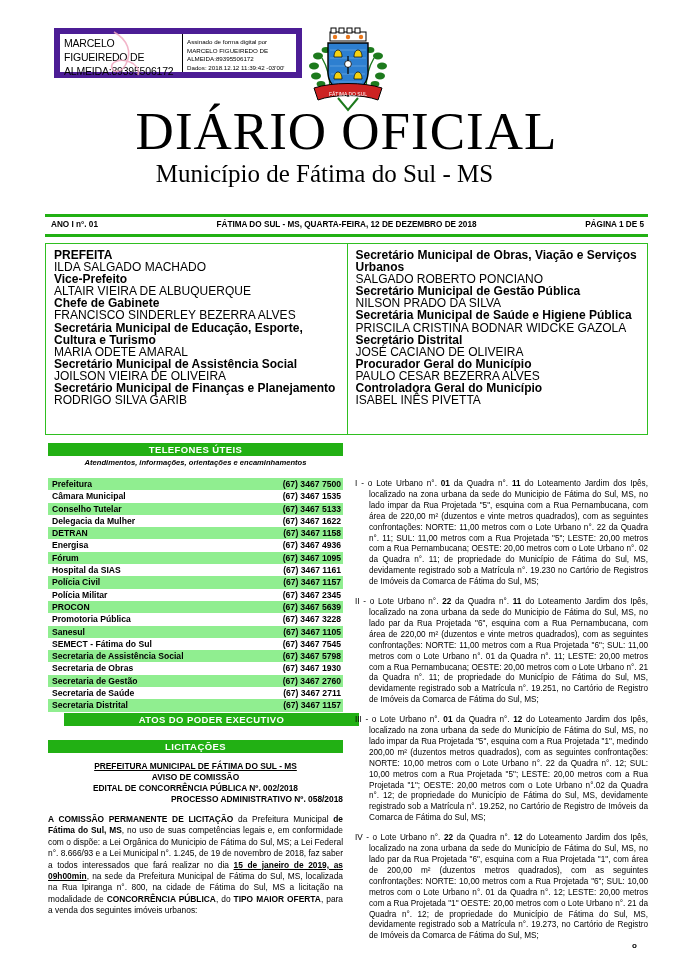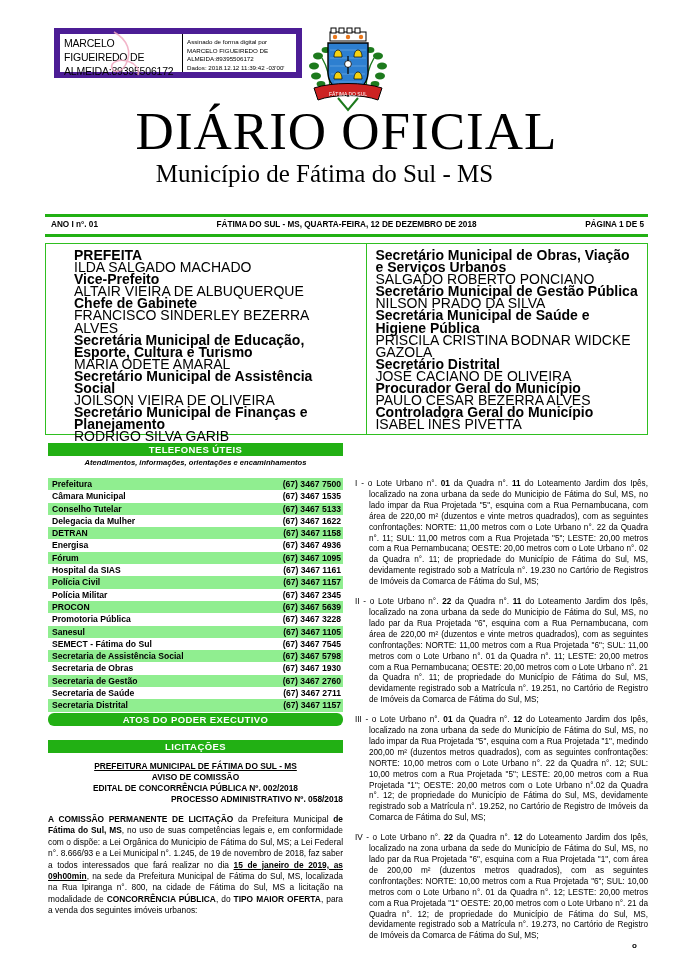--- a/index.html
+++ b/index.html
@@ -133,23 +133,22 @@
     top: 243px;
     width: 603px;
     height: 192px;
     border: 1.5px solid #2fbf20;
     box-sizing: border-box;
     display: flex;
   }
   .off-col {
     padding: 5px 6px 0 8px;
     box-sizing: border-box;
-    font-size: 14px;
+    font-size: 12px;
     line-height: 12.1px;
-    margin-left: 20px;
   }
   .off-col-left  { width: 50%; }
   .off-col-right { width: 50%; border-left: 1.5px solid #2fbf20; }
   .off-role { font-weight: bold; }
   .off-name { font-weight: normal; }
 
   
   .banner {
     position: absolute;
     background: #22b014;
@@ -429,21 +428,21 @@
       <div class="phone-row">
         <span class="phone-name">Secretaria de Saúde</span>
         <span class="phone-num">(67) 3467 2711</span>
       </div>
       <div class="phone-row alt">
         <span class="phone-name">Secretaria Distrital</span>
         <span class="phone-num">(67) 3467 1157</span>
       </div>
     </div>
 
-  <div class="banner" style="left:48px; top:713px; width:295px; height:13px; line-height:13px;border-radius:6px;">ATOS DO PODER EXECUTIVO</div>
+  <div class="banner" style="left:64px; top:713px; width:295px; height:13px; line-height:13px;">ATOS DO PODER EXECUTIVO</div>
   <div class="banner" style="left:48px; top:740px; width:295px; height:13px; line-height:13px;">LICITAÇÕES</div>
 
   <div class="notice-head" style="top:761px;text-decoration:underline;">PREFEITURA MUNICIPAL DE FÁTIMA DO SUL - MS</div>
   <div class="notice-head" style="top:772px;">AVISO DE COMISSÃO</div>
   <div class="notice-head" style="top:783px;">EDITAL DE CONCORRÊNCIA PÚBLICA Nº. 002/2018</div>
   <div class="notice-head" style="top:794px;text-align:right;">PROCESSO ADMINISTRATIVO Nº. 058/2018</div>
 
   <div class="notice-body" style="top:814px;">
     <b>A COMISSÃO PERMANENTE DE LICITAÇÃO</b><span> da Prefeitura Municipal </span><b>de Fátima do Sul, MS</b><span>, no uso de suas competências legais e, em conformidade com o dispõe: a Lei Orgânica do Municipio de Fátima do Sul, MS; a Lei Federal n°. 8.666/93 e a Lei Municipal n°. 1.245, de 19 de novembro de 2018, faz saber a todos interessados que fará realizar no dia </span><u><b>15 de janeiro de 2019,   as   09h00min</b></u><span>, na sede da Prefeitura Municipal de Fátima do Sul, MS, localizada na Rua Ipiranga n°. 800, na cidade de Fátima do Sul, MS a licitação na modalidade de </span><b>CONCORRÊNCIA PÚBLICA</b><span>, do </span><b>TIPO MAIOR OFERTA</b><span>, para a venda dos seguintes imóveis urbanos:</span>
   </div>

